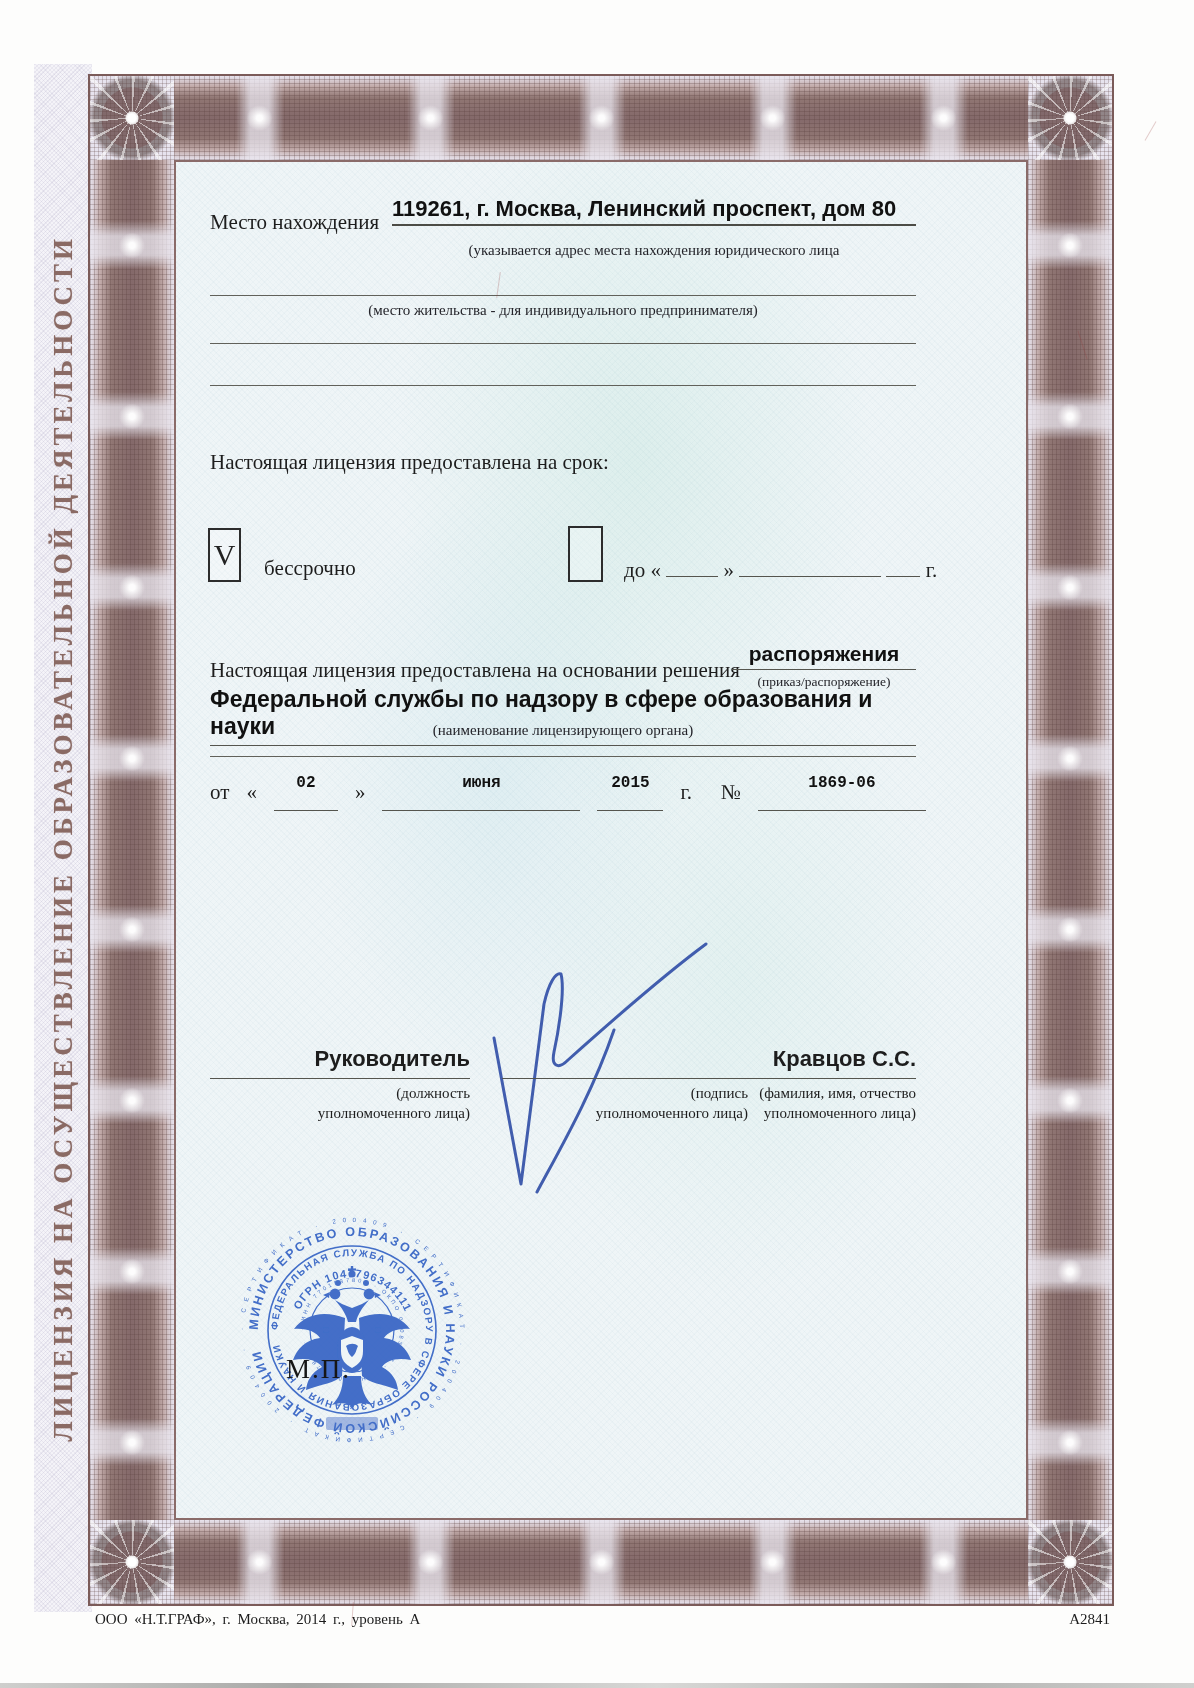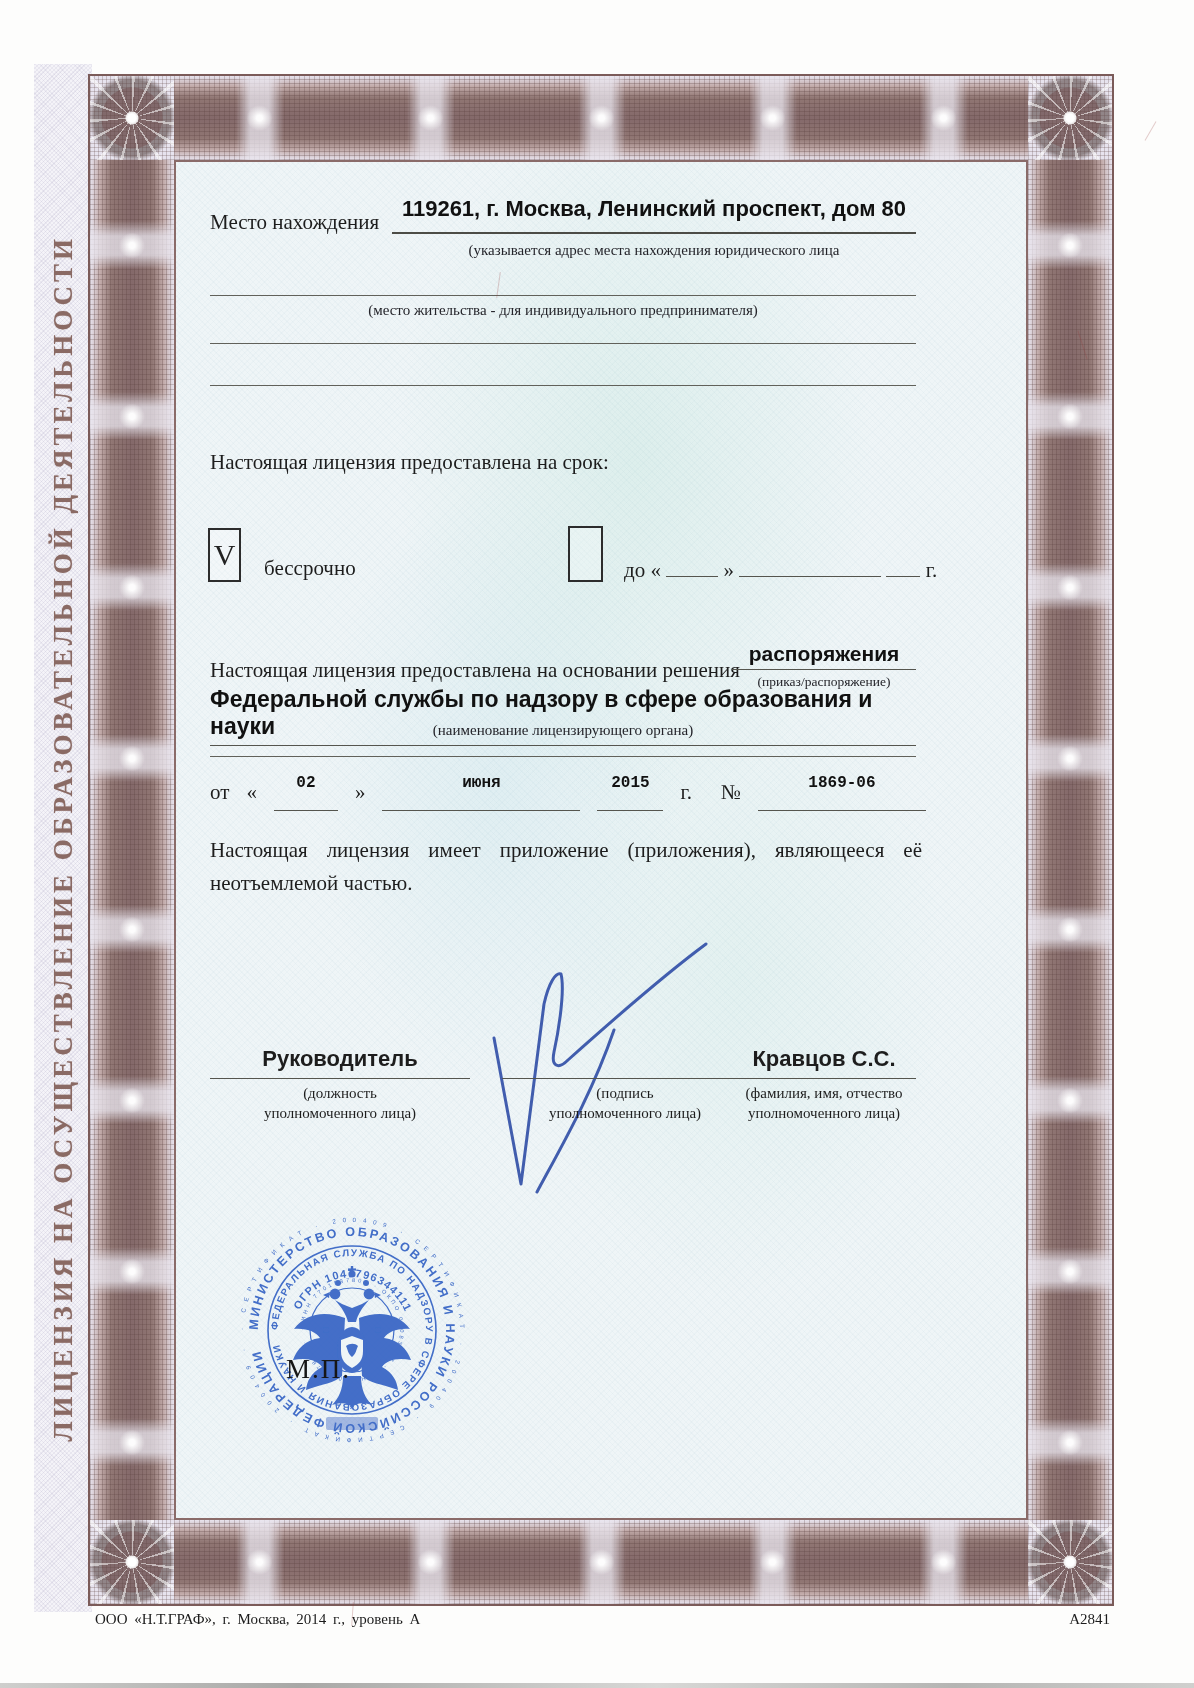--- a/index.html
+++ b/index.html
@@ -66,29 +66,29 @@
       radial-gradient(ellipse 300px 460px at 66% 60%, rgba(120,205,180,.10), rgba(0,0,0,0) 70%),
       repeating-linear-gradient(45deg, rgba(150,185,200,.07) 0 1px, rgba(0,0,0,0) 1px 4px),
       repeating-linear-gradient(-45deg, rgba(150,185,200,.06) 0 1px, rgba(0,0,0,0) 1px 4px);}
   .abs{position:absolute;}
   .lbl{font-size:21px;color:#1d1d1d;}
   .val{font-family:"Liberation Sans","DejaVu Sans",sans-serif;font-weight:bold;color:#111;}
   .rule{border-bottom:1.5px solid #61615a;}
   .cap{font-size:15px;color:#24242a;text-align:center;}
   .capsm{font-size:13.5px;color:#24242a;text-align:center;}
 
-  .addr-value{left:216px;top:34px;width:524px;text-align:center;font-size:22px;
-    border-bottom:2px solid #4c4c46;padding-bottom:10px;}
+  .addr-value{left:216px;top:34px;width:524px;text-align:left;font-size:22px;
+    border-bottom:2px solid #4c4c46;padding-bottom:2px;}
   .checkbox{box-sizing:border-box;border:2px solid #2c2c2c;background:rgba(255,255,255,.25);
     text-align:center;font-size:30px;line-height:50px;color:#222;}
   .blank{display:inline-block;border-bottom:1.5px solid #55554e;height:20px;vertical-align:baseline;}
   .daterow{display:flex;align-items:center;gap:17px;}
   .cell{text-align:center;border-bottom:1.5px solid #55554e;font-size:16px;padding-bottom:18px;font-family:Liberation Mono, monospace;}
   .par{font-size:21px;line-height:1.55;text-align:justify;}
-  .sigcol{text-align:center;}
+  .sigcol{text-align:right;}
   .sigval{font-size:22px;padding-bottom:6px;border-bottom:1.5px solid #55554e;
     font-family:"Liberation Sans","DejaVu Sans",sans-serif;font-weight:bold;}
   .sigcap{font-size:15px;line-height:1.35;margin-top:4px;}
   .mp{font-size:27px;color:#161616;letter-spacing:2px;}
 
   .imprint{position:absolute;top:1611px;font-size:15px;color:#1c1c1c;word-spacing:3px;}
   .imprint-l{left:95px;} .imprint-r{right:84px;}
   .bottom-edge{position:absolute;left:0;right:0;bottom:0;height:5px;
     background:linear-gradient(90deg,#cfcfcd,#a8a8a6 25%,#d8d8d6 55%,#b5b5b3 80%,#d0d0ce);}
   .fiber{position:absolute;background:rgba(150,60,60,.25);}
@@ -148,21 +148,20 @@
         <span class="lbl">«</span>
         <span class="cell val" style="width:64px;">02</span>
         <span class="lbl">»</span>
         <span class="cell val" style="width:198px;">июня</span>
         <span class="cell val" style="width:66px;">2015</span>
         <span class="lbl">г.</span>
         <span class="lbl" style="margin-left:12px;">№</span>
         <span class="cell val" style="width:168px;">1869-06</span>
       </div>
 
-      <div class="abs par" style="left:34px;top:672px;width:712px;">Настоящая лицензия имеет приложение (приложения), являющееся её неотъемлемой частью.</div>
 
       <svg class="abs" style="left:288px;top:772px;" width="250" height="262" viewBox="0 0 250 262">
         <g fill="none" stroke="#2f4da6" stroke-width="3" stroke-linecap="round" stroke-linejoin="round" opacity="0.9">
           <path d="M30,104 L57,250 L80,70 C85,48 92,38 97,40 C101,56 95,95 90,118 C87,132 94,136 104,126 C142,92 196,44 242,10"></path>
           <path d="M150,96 C128,160 96,215 73,258"></path>
         </g>
       </svg>
 
       <div class="abs sigcol" style="left:34px;top:884px;width:260px;">
         <div class="sigval">Руководитель</div>

